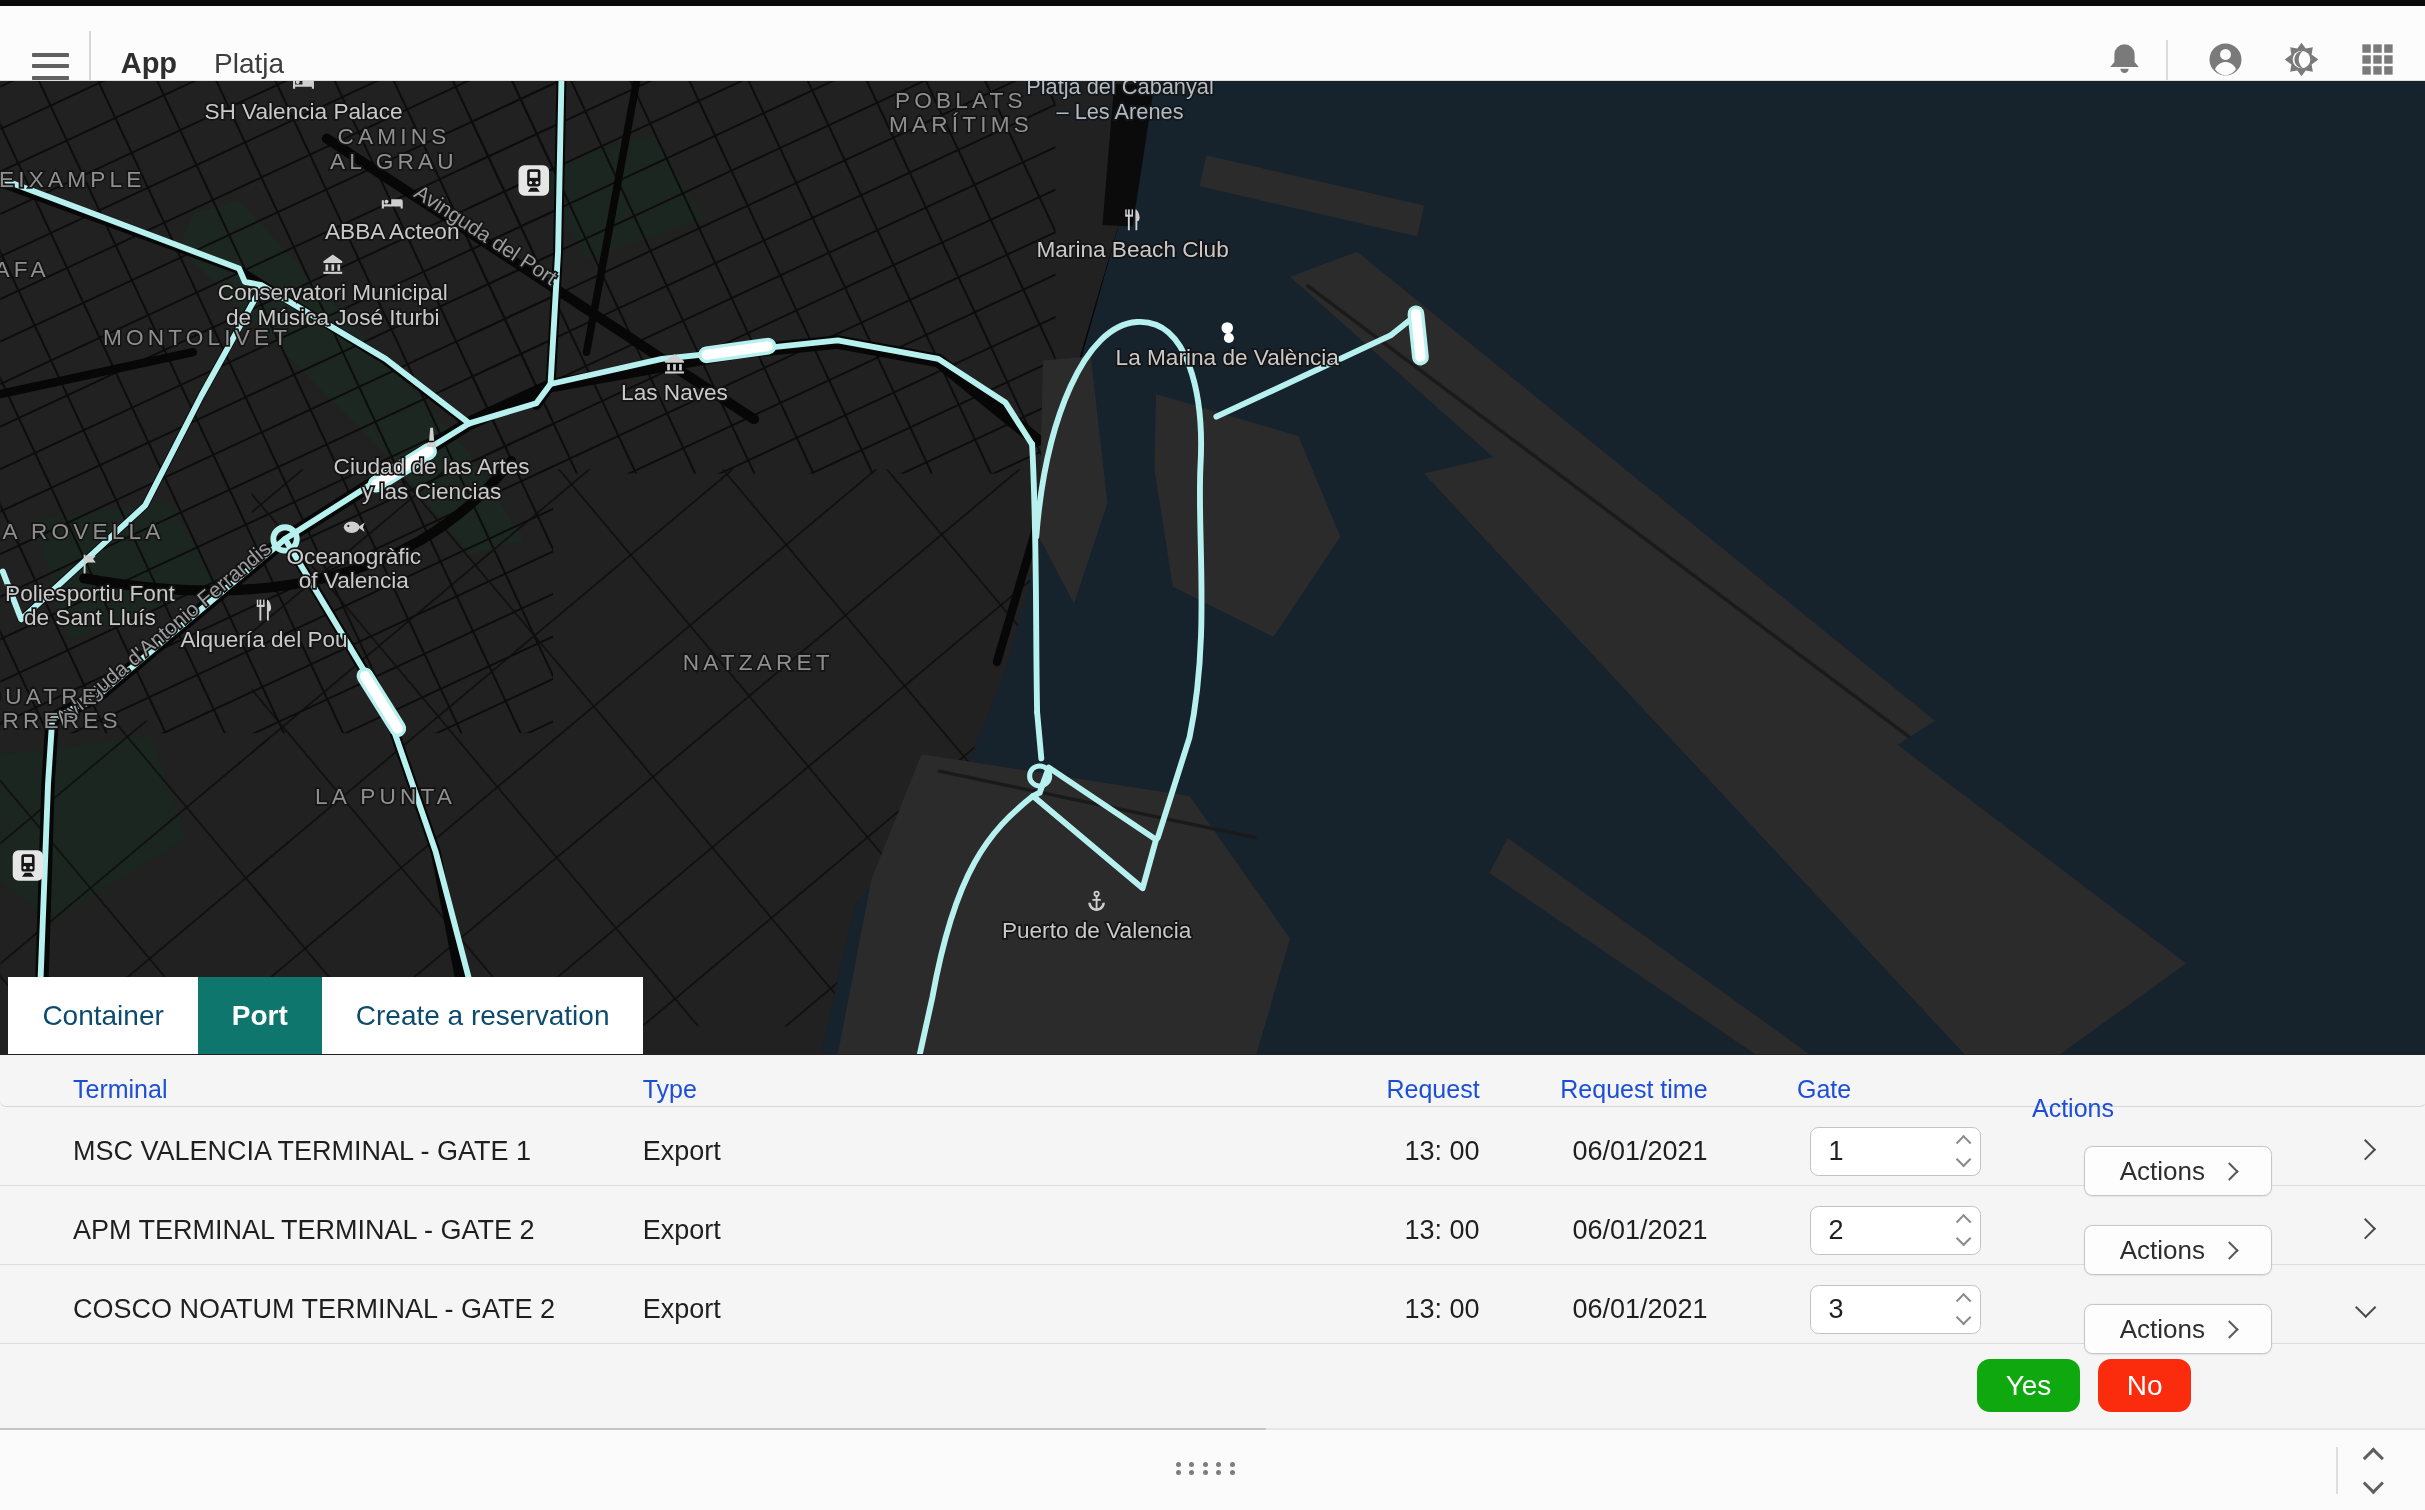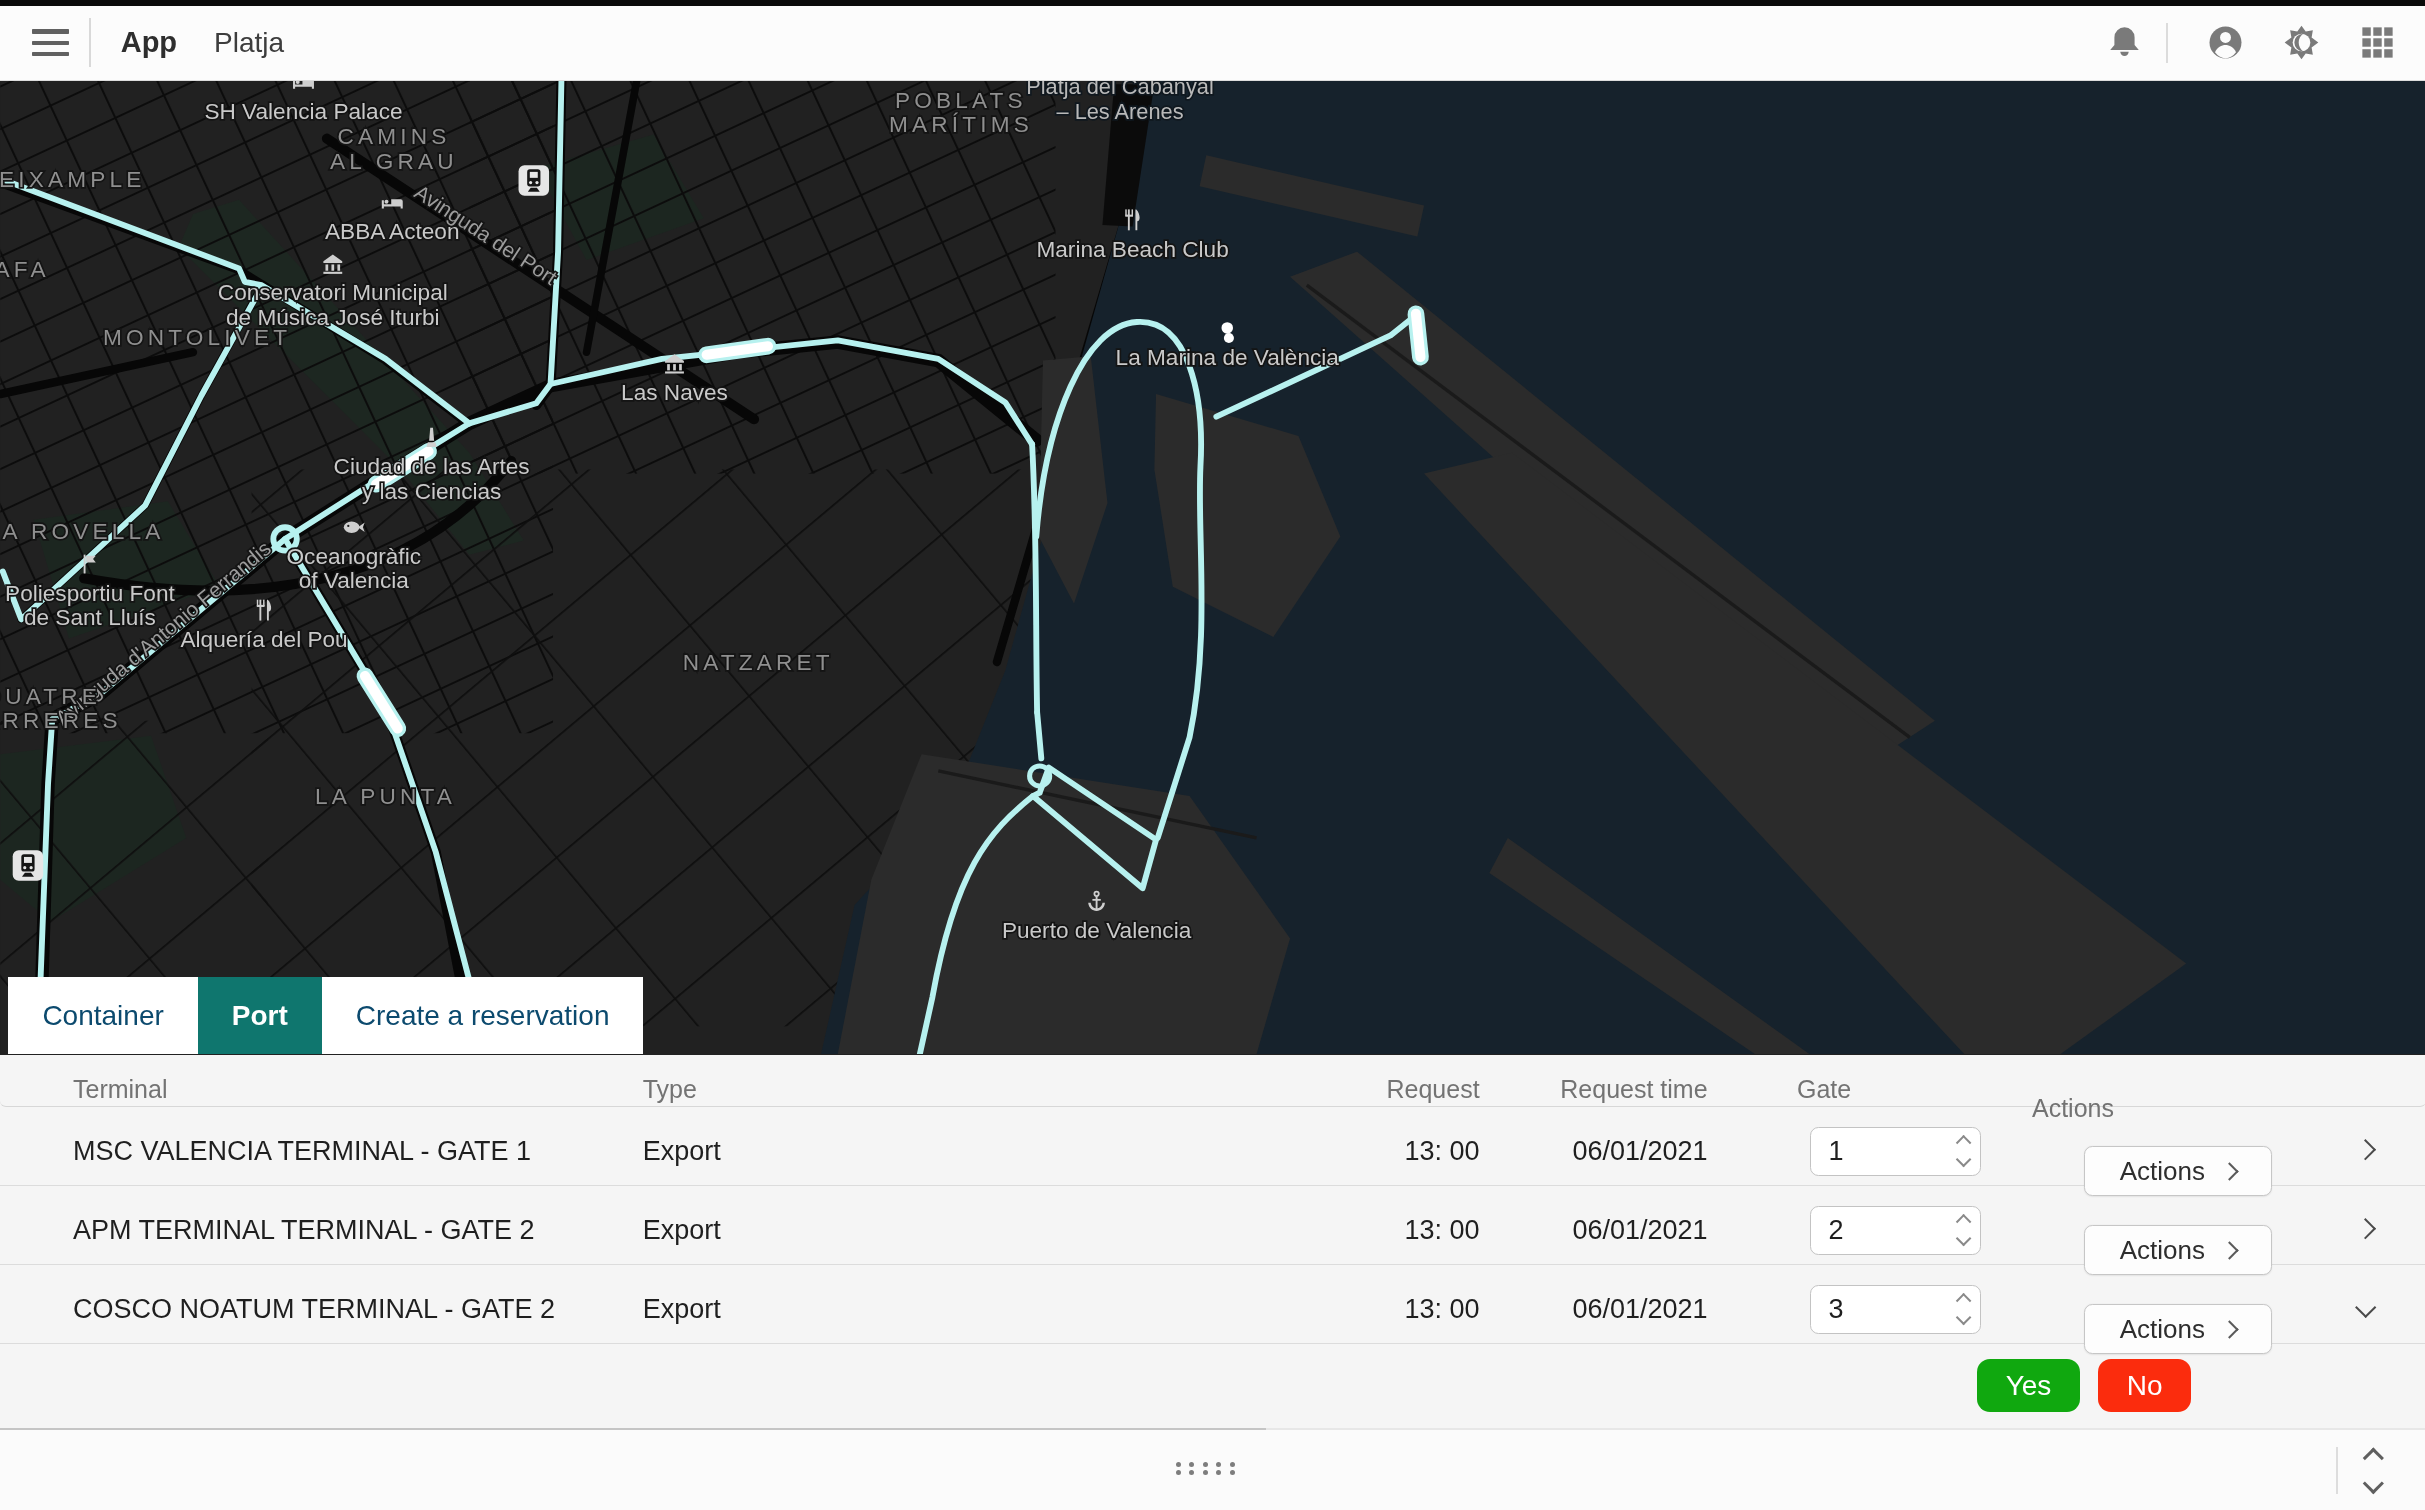--- a/index.html
+++ b/index.html
@@ -3,21 +3,21 @@
 <meta charset="utf-8">
 <style>
   html,body{margin:0;padding:0;background:#111;font-family:"Liberation Sans",sans-serif;}
   #app{position:relative;width:2426px;height:1511px;overflow:hidden;background:#212121;}
 
   
   .window-edge{position:absolute;top:0;left:0;width:2426px;height:5.9px;background:#0a0a0a;z-index:60;}
 
   
   header.topbar{position:absolute;top:5.9px;left:0;width:2426px;height:74px;background:#fcfcfc;
-    border-bottom:0.8px solid #ddd;display:flex;align-items:center;z-index:50;}
+    border-bottom:0.8px solid #ddd;display:flex;align-items:flex-end;z-index:50;}
   .hamburger{width:37px;height:27px;margin-left:32px;display:flex;flex-direction:column;justify-content:space-between;cursor:pointer;background:none;border:none;padding:0;}
   .hamburger span{display:block;height:4.2px;background:#616161;border-radius:0.8px;}
   .tb-divider{width:1.7px;height:49px;background:#d9d9d9;margin-left:20px;}
   .app-title{margin-left:30px;font-size:29px;font-weight:bold;color:#2e2e2e;}
   .menu-item{margin-left:37px;font-size:28px;color:#3d3d3d;cursor:pointer;}
   .tb-right{margin-left:auto;display:flex;align-items:center;margin-right:30px;}
   .tb-icon{width:37px;height:37px;margin-left:39px;cursor:pointer;flex:none;}
   .tb-divider2{width:1.7px;height:40px;background:#dcdcdc;margin-left:23.5px;}
 
   
@@ -30,21 +30,21 @@
 
   
   nav.tabs{position:absolute;top:977px;left:8.4px;height:77px;display:flex;z-index:20;}
   .tab{height:77px;display:flex;align-items:center;justify-content:center;background:#fff;color:#0c4a6e;
     font-size:28px;padding:0 34px;cursor:pointer;border:none;}
   .tab.active{background:#0f766e;color:#fff;font-weight:bold;}
 
   
   section.porttable{position:absolute;top:1055px;left:0;width:2426px;height:374px;background:#f5f5f5;z-index:10;}
   .trow{display:grid;grid-template-columns:641px 369px 488px 228px 226px 310px 164px;align-items:center;}
-  .thead{height:51px;border-bottom:1.7px solid #d7d7d7;font-size:25px;color:#737373;border-radius:6px;}
+  .thead{height:51px;border-bottom:1.7px solid #d7d7d7;font-size:25px;color:#1d4ed8;border-radius:6px;}
   .tdata{height:78px;border-bottom:1.7px solid #dcdcdc;font-size:27px;color:#1f1f1f;}
   .c1{padding-left:73px;}
   .c2{padding-left:1.7px;}
   .c3{text-align:right;padding-right:18.4px;}
   .c4{text-align:right;padding-right:18.4px;}
   .c5{padding-left:71px;}
   .c6{padding-left:80px;margin-top:39px;}
   .c7{display:flex;justify-content:flex-end;padding-right:44px;}
   .gate-box{margin-left:13.4px;width:171px;height:49px;border:1.7px solid #c3c3c3;border-radius:8.4px;background:#fff;
     display:flex;align-items:center;box-sizing:border-box;padding:0 11.7px 0 17px;}

